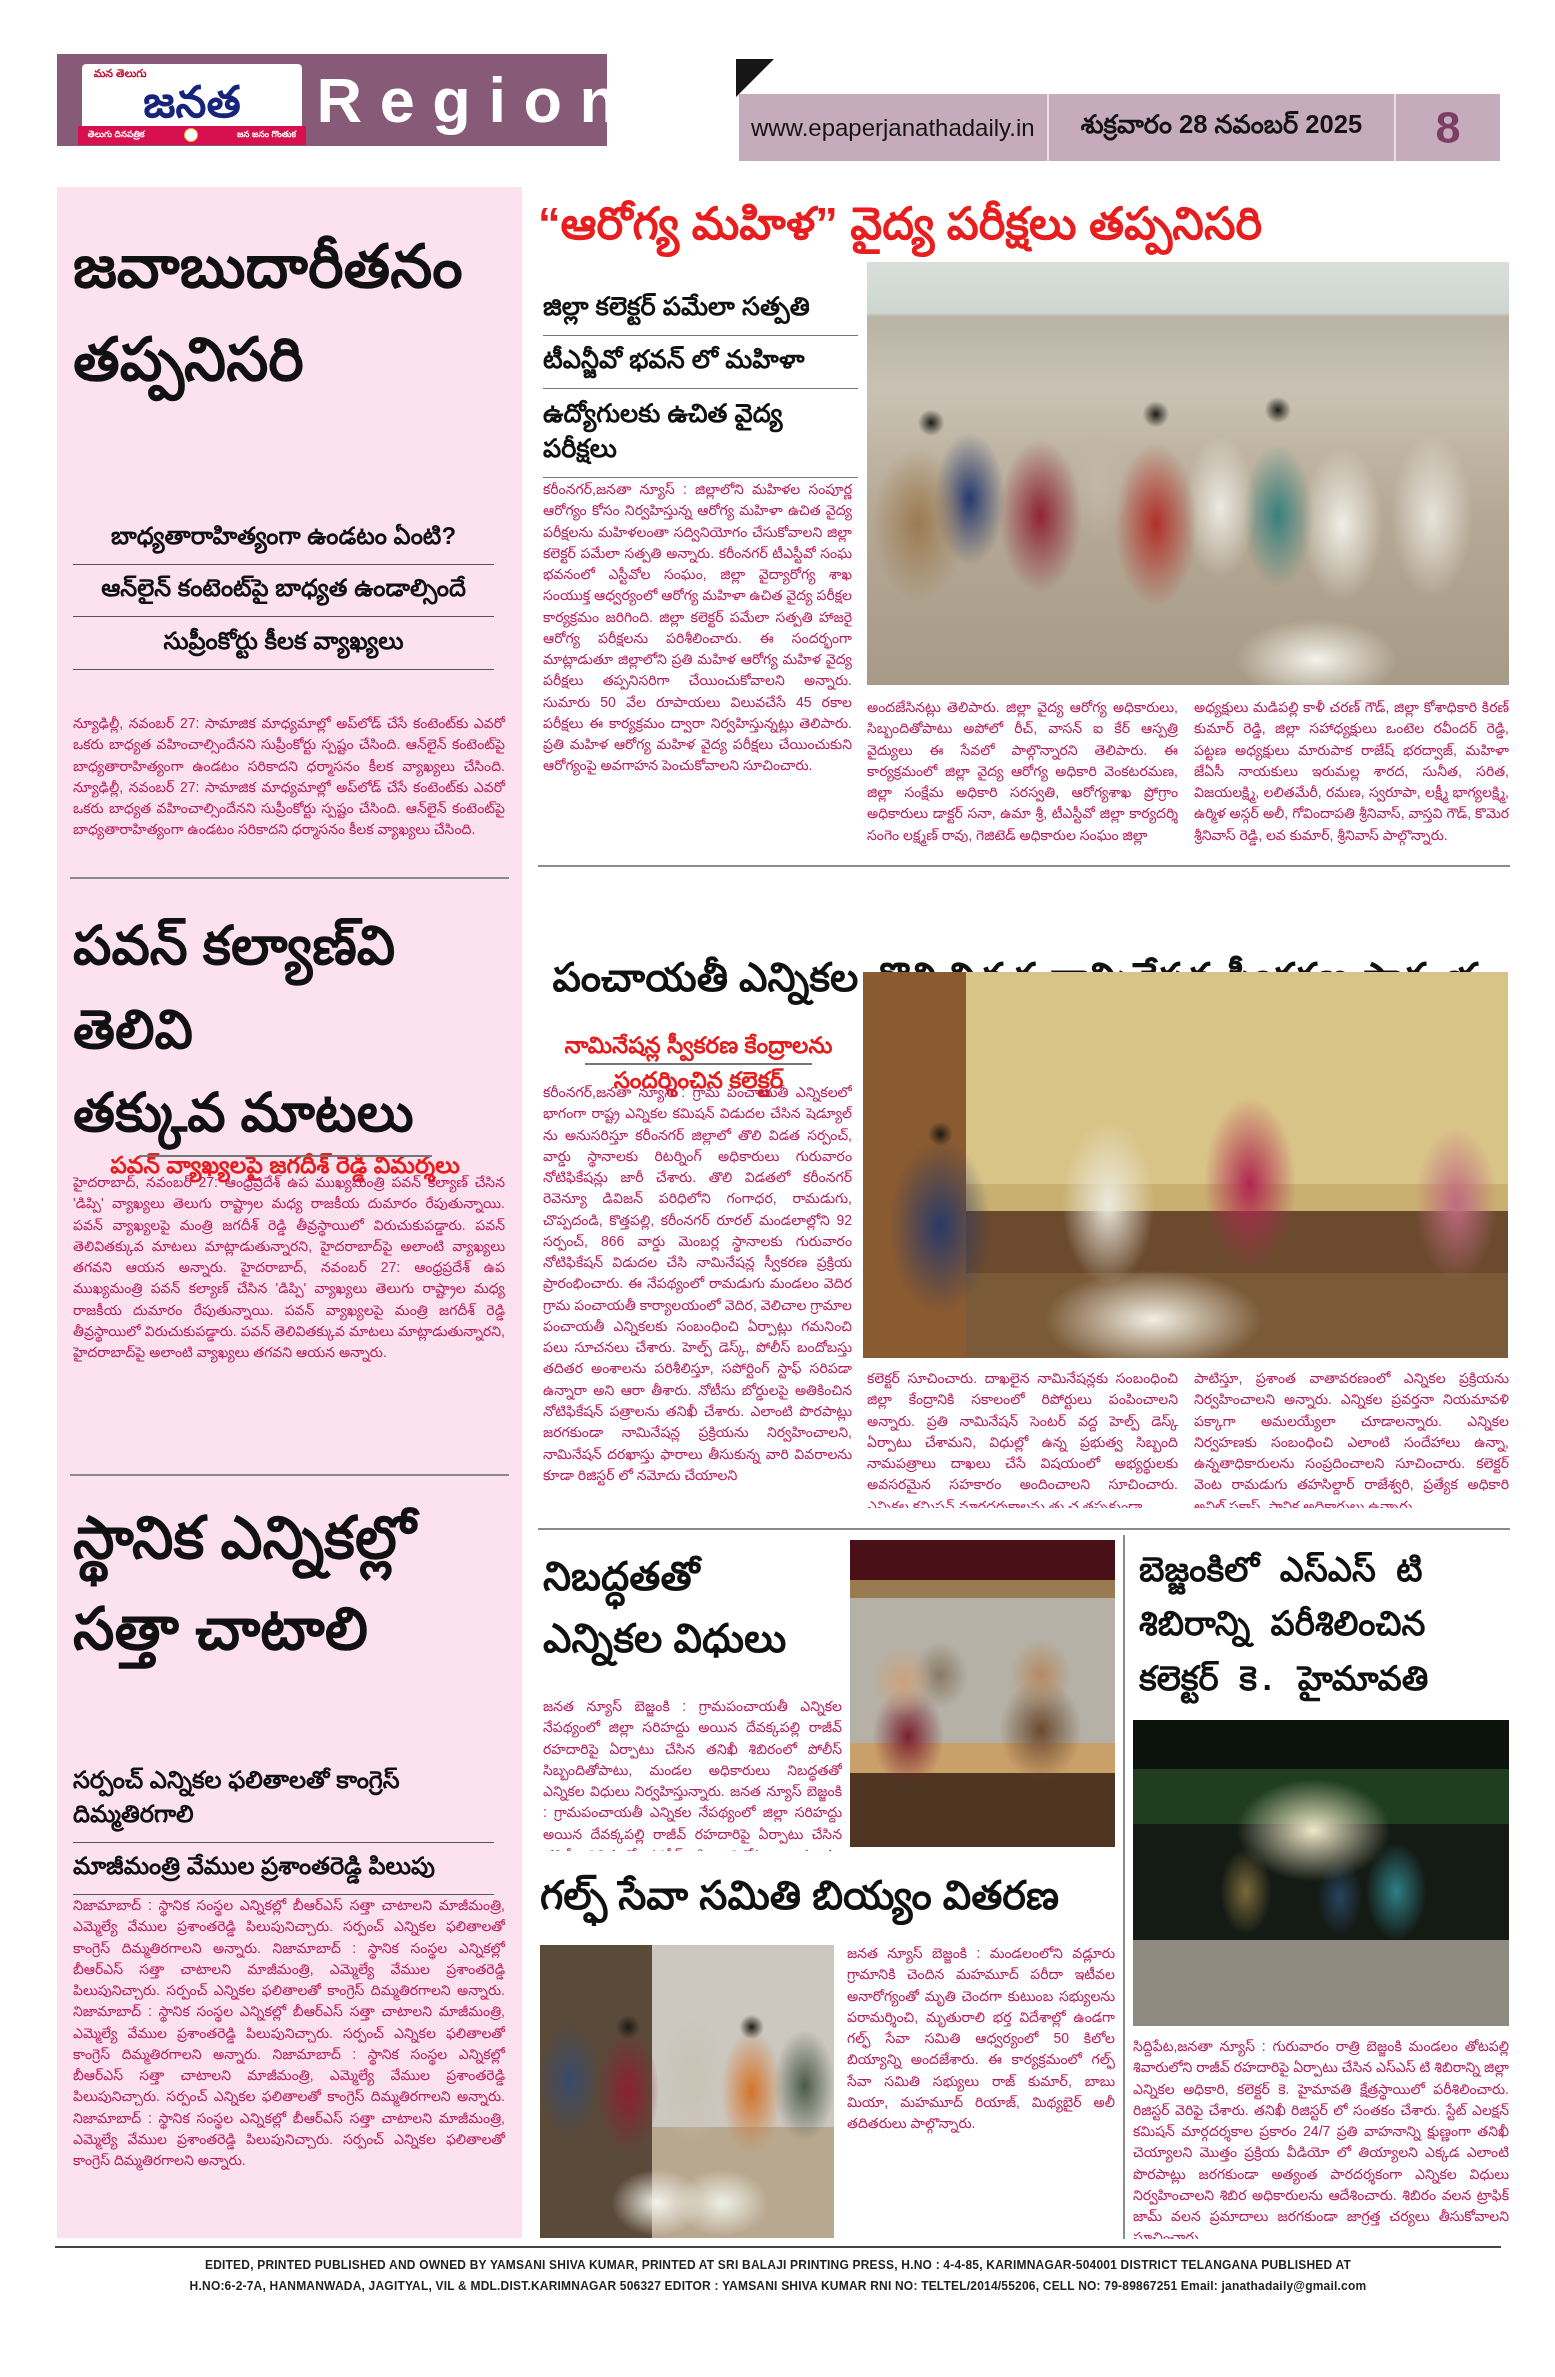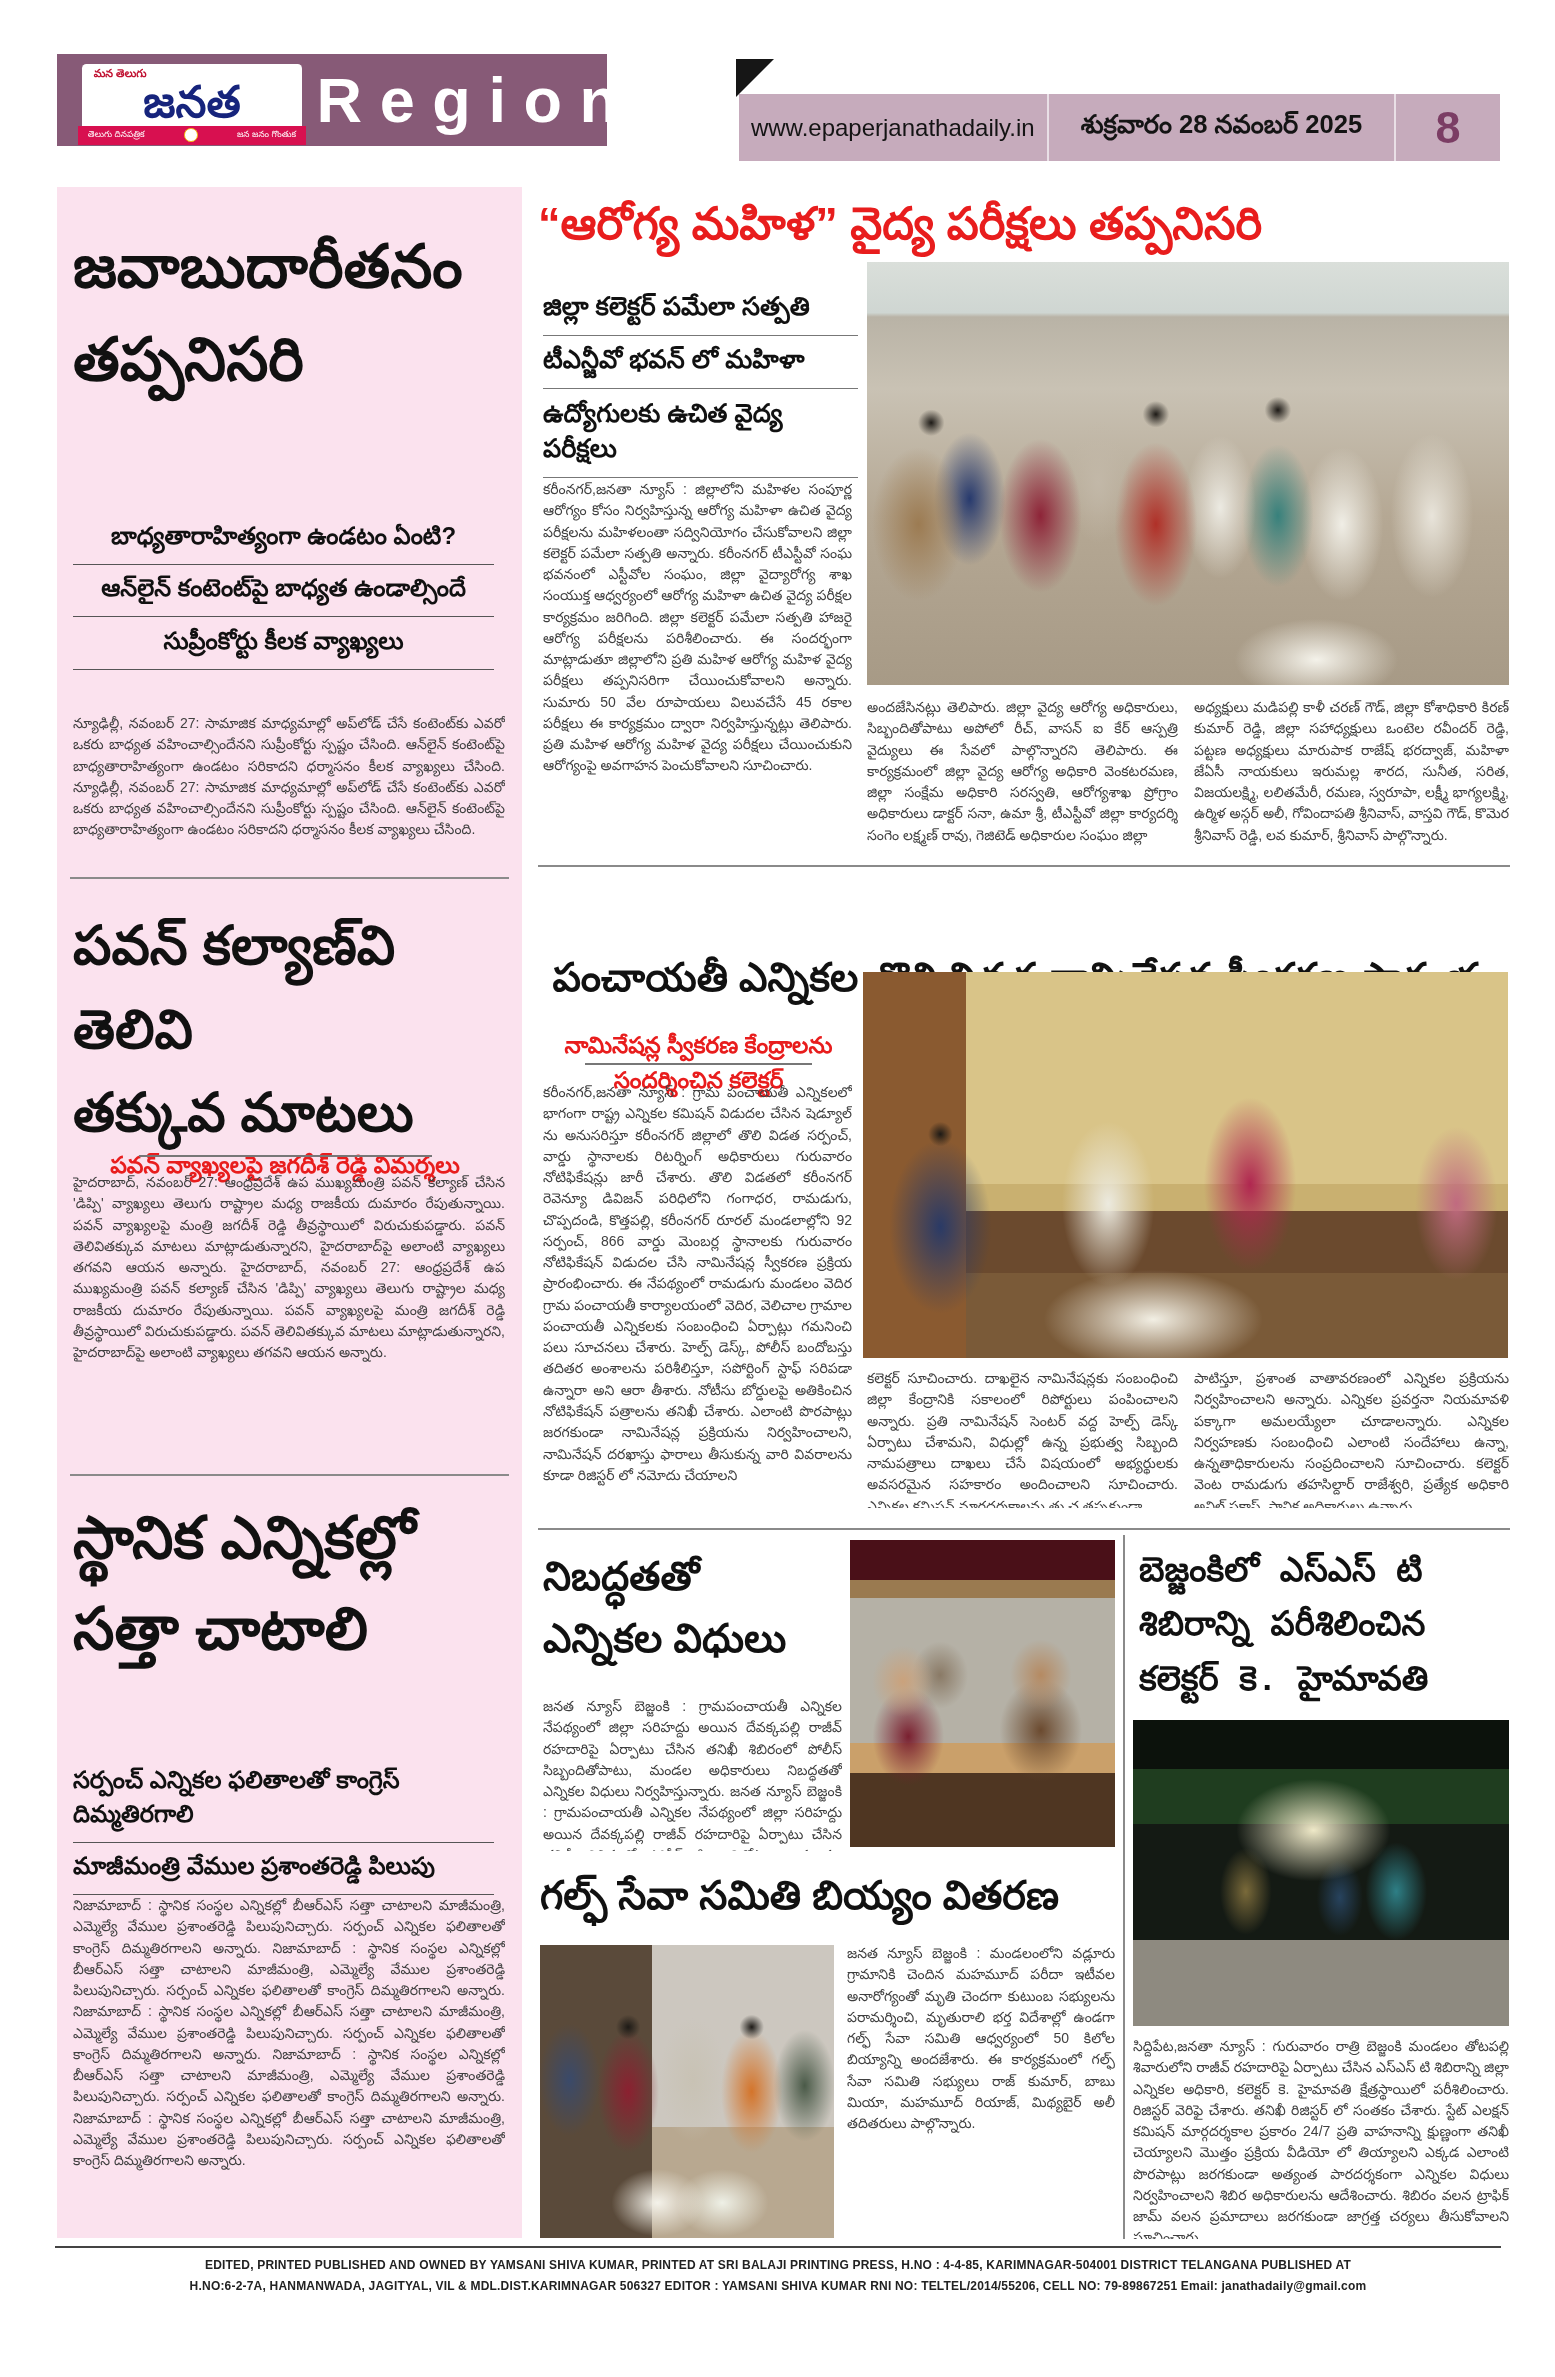--- a/index.html
+++ b/index.html
@@ -6,36 +6,36 @@
   body{width:1556px;height:2377px;position:relative;overflow:hidden;
        font-family:"Liberation Sans","DejaVu Sans",sans-serif;color:#1b1b1b;}
   .abs{position:absolute;}
   
   .banner{left:57px;top:54px;width:550px;height:92px;background:#875a77;}
   .logo-box{left:82px;top:64px;width:220px;height:76px;background:#ffffff;border-radius:4.4px;}
   .logo-top{position:absolute;left:11.7px;top:2.9px;font-size:11px;color:#c01030;font-weight:bold;}
   .logo-main{position:absolute;left:0;right:0;top:13px;text-align:center;font-size:44px;font-weight:bold;color:#16247c;}
   .logo-ribbon{position:absolute;left:-4.4px;right:-4.4px;bottom:-4.4px;height:19px;background:#d81050;
                display:flex;align-items:center;justify-content:space-between;padding:0 10.2px;}
-  .logo-ribbon span{font-size:8.8px;color:#ffffff;font-weight:normal;white-space:nowrap;}
+  .logo-ribbon span{font-size:8.8px;color:#ffffff;font-weight:bold;white-space:nowrap;}
   .ribbon-dot{width:11.7px;height:11.7px;border-radius:50%;background:#ffffff;border:1.5px solid #f2b705;}
   .section-title{left:315px;top:63px;width:410px;height:80px;color:#ffffff;font-size:63px;font-weight:bold;
                  letter-spacing:17.6px;text-align:center;line-height:80px;}
   .fold{left:736px;top:59px;width:0;height:0;border-top:38px solid #161616;border-right:38px solid transparent;}
   .head-panel{left:739px;top:94px;width:761px;height:67px;background:#c6abbc;display:flex;align-items:center;}
   .hp-cell{height:100%;display:flex;align-items:center;justify-content:center;}
   .hp-web{width:326px;font-size:24px;color:#141414;}
   .hp-date{width:366px;font-size:25.6px;font-weight:bold;color:#141414;}
   .hp-num{width:110px;font-size:45px;font-weight:bold;color:#7b3d64;}
   .hp-div{width:2.2px;height:100%;background:#e9dfe6;}
   
   .pinkbg{left:57px;top:187px;width:465px;height:2051px;background:#fbe2ee;}
   .headline{font-weight:bold;color:#111;white-space:pre-line;}
   .red{color:#e81d1d;}
-  .body-txt{font-size:14px;line-height:1.52;text-align:justify;color:#404040;overflow:hidden;}
+  .body-txt{font-size:14px;line-height:1.52;text-align:justify;color:#be185d;overflow:hidden;}
   .subs .subline{font-size:24px;font-weight:bold;color:#111;padding:9.5px 0 8px 0;border-bottom:1.5px solid #555;}
   .rule-h{background:#8a8a8a;height:1.5px;}
   .rule-v{background:#8a8a8a;width:1.5px;}
   .center{text-align:center;margin-top:44px;}
   
   .photo{overflow:hidden;}
   .photo1{background:
     radial-gradient(19px 19px at 10% 38%,#1d1a16 0%,transparent 70%),
     radial-gradient(19px 19px at 45% 36%,#1d1a16 0%,transparent 70%),
     radial-gradient(19px 19px at 64% 35%,#1d1a16 0%,transparent 70%),

